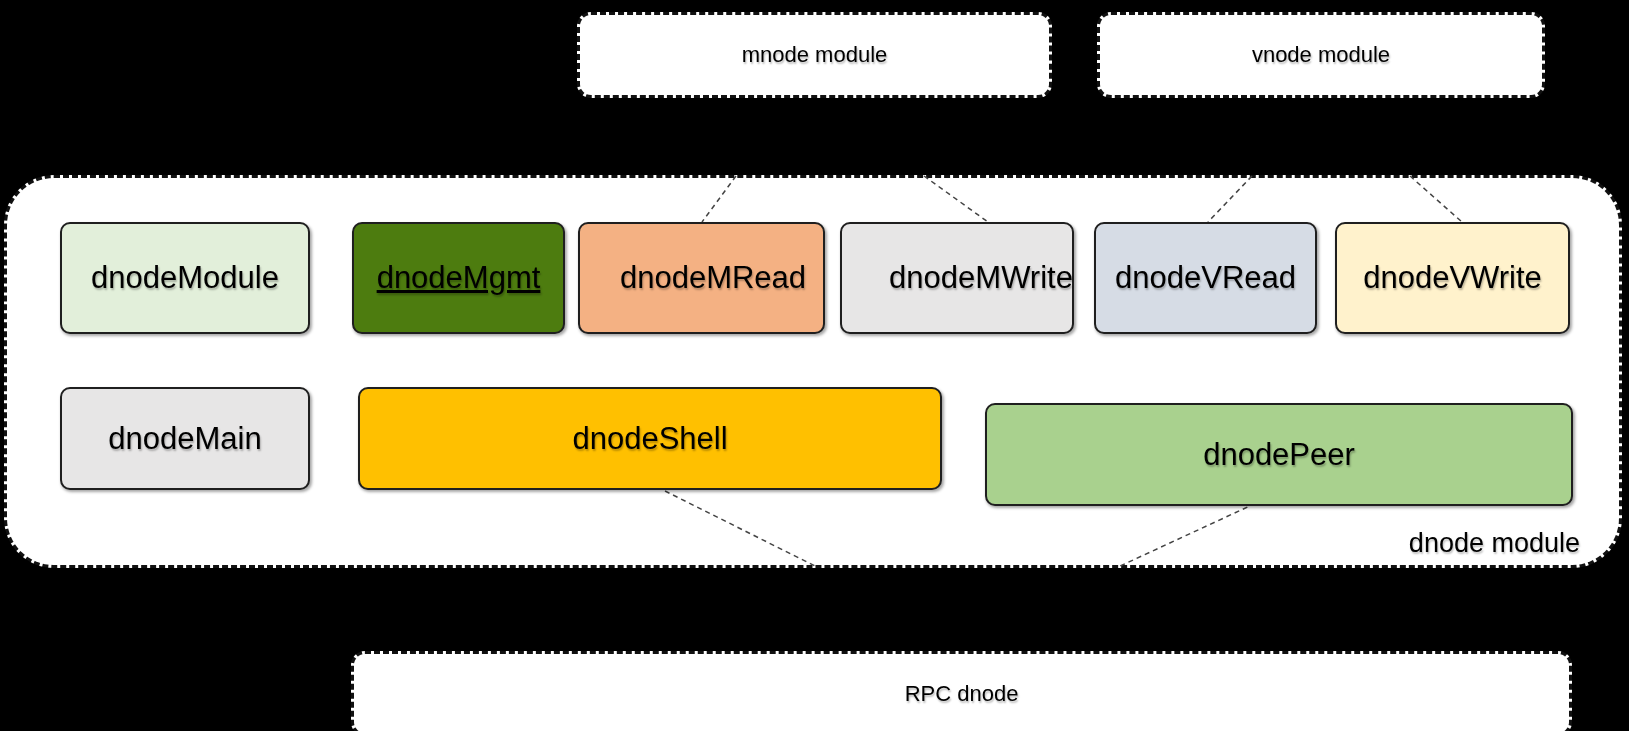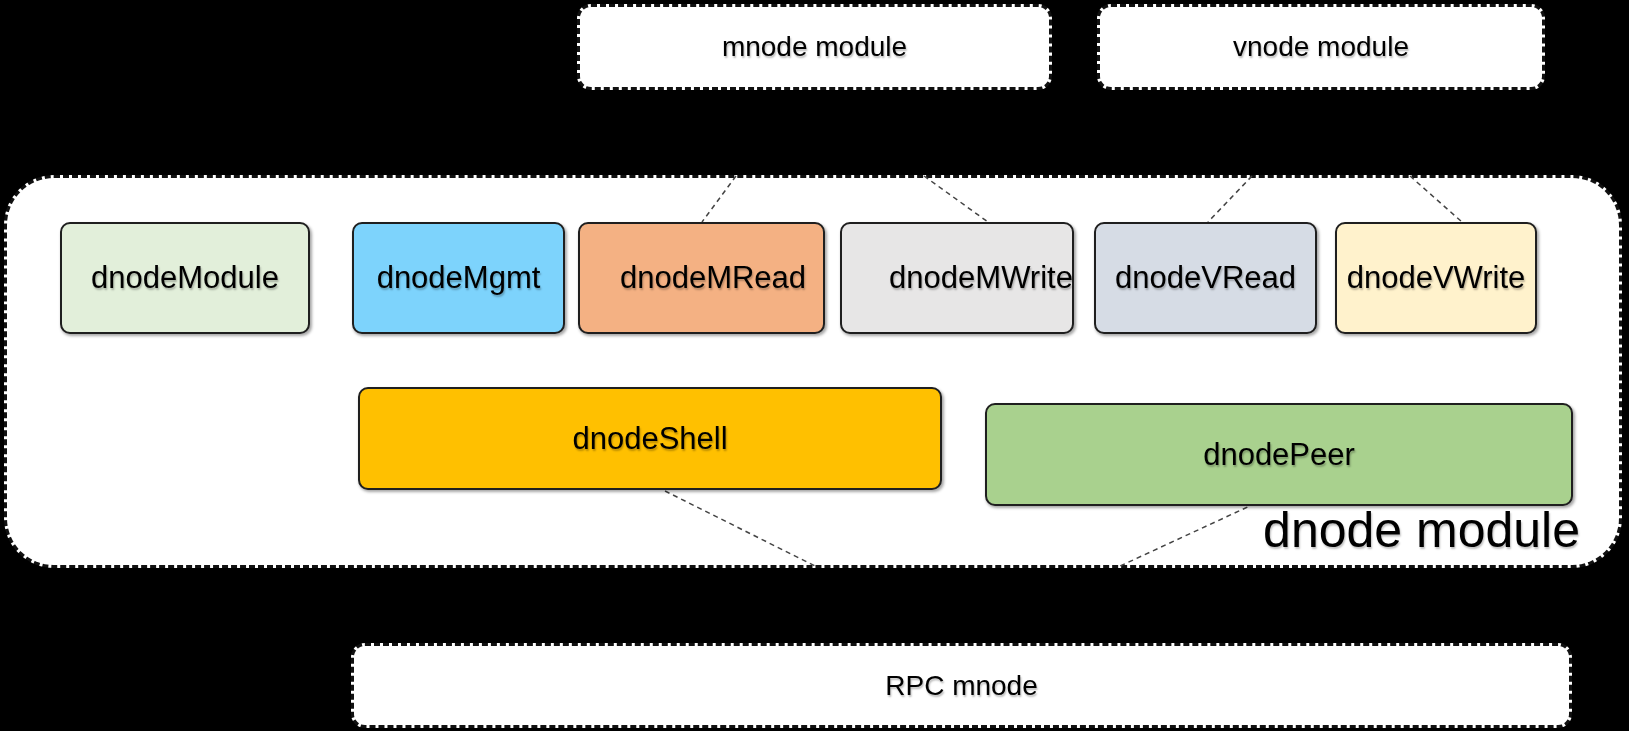--- a/index.html
+++ b/index.html
@@ -11,42 +11,43 @@
     font-family:"Liberation Sans", sans-serif;
   }
   
   .module-box{
     position:absolute;
     background:#fff;
     border:3px dashed #111;
     border-radius:14px;
     display:flex;align-items:center;justify-content:center;
     box-sizing:border-box;
-    font-size:28px;color:#000;
+    font-size:22px;color:#000;
     text-shadow:1px 2px 2px rgba(0,0,0,0.28);
     z-index:4;
+    margin-top:8px;
   }
   .mnode{left:577px;top:4px;width:475px;height:86px;}
   .vnode{left:1097px;top:4px;width:448px;height:86px;}
   .rpc{left:351px;top:643px;width:1221px;height:85px;}
 
   
   .dnode-container{
     position:absolute;
     left:4px;top:175px;width:1618px;height:393px;
     background:#fff;
     border:3px dashed #111;
     border-radius:50px;
     box-sizing:border-box;
     z-index:1;
   }
   .dnode-label{
     position:absolute;
     right:39px;bottom:6px;
-    font-size:50px;color:#000;
+    font-size:27px;color:#000;
     text-shadow:1px 2px 2px rgba(0,0,0,0.25);
   }
 
   
   .lines{
     position:absolute;left:0;top:0;width:1629px;height:731px;
     z-index:2;pointer-events:none;
   }
 
   
@@ -61,21 +62,21 @@
     box-shadow:1.5px 2px 3px rgba(0,0,0,0.35);
     z-index:3;
   }
   .r1{top:222px;height:112px;}
   .r2{top:387px;height:103px;}
   .c-module{left:60px;width:250px;}
   .c-mgmt{left:352px;width:213px;}
   .c-mread{left:578px;width:247px;}
   .c-mwrite{left:840px;width:234px;padding-left:48px;}
   .c-vread{left:1094px;width:223px;}
-  .c-vwrite{left:1335px;width:202px;text-align:right;}
+  .c-vwrite{left:1335px;width:235px;text-align:right;}
   .c-main{left:60px;width:250px;}
   .c-shell{left:358px;width:584px;}
   .c-peer{left:985px;width:588px;margin-top:16px;}
 </style>
 </head>
 <body>
 
 <div class="canvas">
 
   <div class="module-box mnode">
@@ -94,40 +95,43 @@
     <line x1="924" y1="176" x2="988" y2="222" stroke-width="1.5" stroke-dasharray="5 4" style="stroke: rgb(68, 68, 68);"></line>
     <line x1="1252" y1="176" x2="1208" y2="222" stroke-width="1.5" stroke-dasharray="5 4" style="stroke: rgb(68, 68, 68);"></line>
     <line x1="1410" y1="176" x2="1462" y2="222" stroke-width="1.5" stroke-dasharray="5 4" style="stroke: rgb(68, 68, 68);"></line>
     <line x1="665" y1="491" x2="817" y2="567" stroke-width="1.5" stroke-dasharray="5 4" style="stroke: rgb(68, 68, 68);"></line>
     <line x1="1280" y1="492" x2="1118" y2="567" stroke-width="1.5" stroke-dasharray="5 4" style="stroke: rgb(68, 68, 68);"></line>
   </svg>
 
   <div class="comp r1 c-module" style="background: rgb(226, 239, 218);">
     <span>dnodeModule</span>
   </div>
-  <div class="comp r1 c-mgmt" style="background: #7dd3fc;">
+  <div class="comp r1 c-mgmt" style="background: #4d7c0f; text-decoration: underline;">
     <span>dnodeMgmt</span>
   </div>
   <div class="comp r1 c-mread" style="background: rgb(244, 177, 131); padding-left: 23px;">
     <span>dnodeMRead</span>
   </div>
   <div class="comp r1 c-mwrite" style="background: rgb(231, 230, 230);">
     <span>dnodeMWrite</span>
   </div>
   <div class="comp r1 c-vread" style="background: rgb(214, 220, 229);">
     <span>dnodeVRead</span>
   </div>
   <div class="comp r1 c-vwrite" style="background: rgb(255, 242, 204);">
     <span>dnodeVWrite</span>
   </div>
 
+  <div class="comp r2 c-main" style="background: rgb(231, 230, 230);">
+    <span>dnodeMain</span>
+  </div>
   <div class="comp r2 c-shell" style="background: rgb(255, 192, 0);">
     <span>dnodeShell</span>
   </div>
   <div class="comp r2 c-peer" style="background: rgb(169, 209, 142);">
     <span>dnodePeer</span>
   </div>
 
   <div class="module-box rpc">
-    <span>RPC mnode</span>
+    <span>RPC dnode</span>
   </div>
 
 </div>
 
 </body></html>

